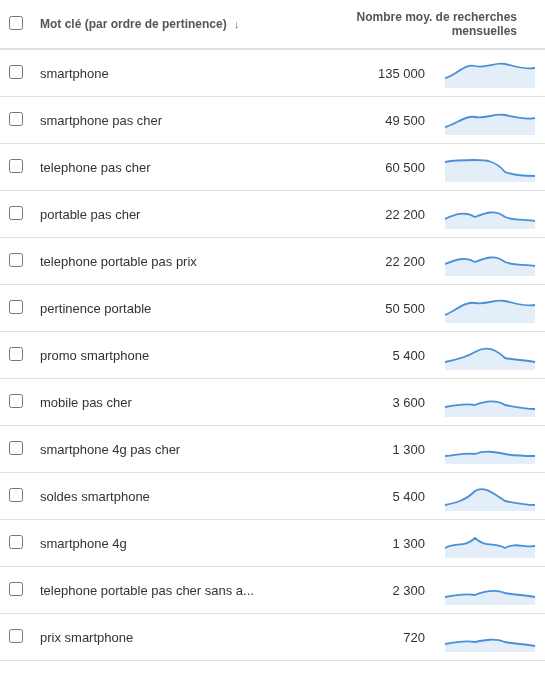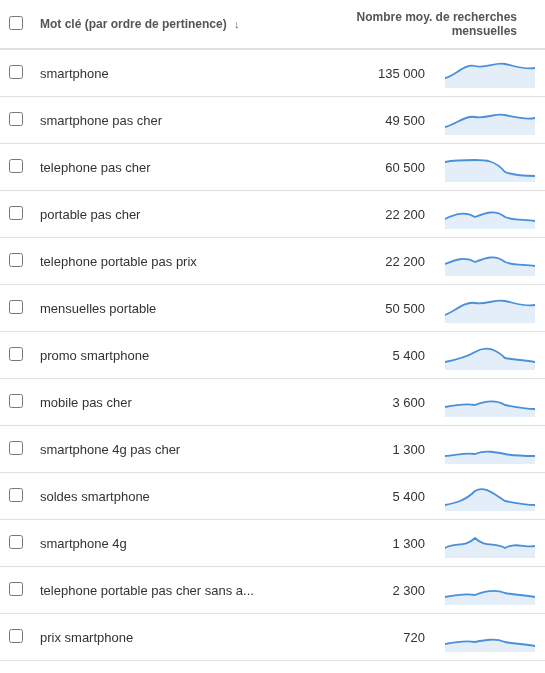--- a/index.html
+++ b/index.html
@@ -159,21 +159,21 @@
           <svg class="sparkline" width="90" height="30" viewBox="0 0 90 30">
     <path d="M0,18 C10,14 20,10 30,16 C40,12 50,8 60,16 C70,20 80,18 90,20 L90,30 L0,30 Z" fill="rgba(74,144,217,0.15)" stroke="none"></path>
     <path d="M0,18 C10,14 20,10 30,16 C40,12 50,8 60,16 C70,20 80,18 90,20" fill="none" stroke="#4a90d9" stroke-width="1.8" stroke-linecap="round" stroke-linejoin="round"></path>
   </svg>
         </td>
   </tr>
       <tr>
     <td class="checkbox-cell">
       <input type="checkbox" style="">
     </td>
-    <td class="col-keyword">mensuelles portable</td>
+    <td class="col-keyword">pertinence portable</td>
     <td class="col-volume">50 500</td>
     <td class="col-chart">
           <svg class="sparkline" width="90" height="30" viewBox="0 0 90 30">
     <path d="M0,22 C10,18 20,8 30,10 C40,12 50,6 60,8 C70,10 80,14 90,12 L90,30 L0,30 Z" fill="rgba(74,144,217,0.15)" stroke="none"></path>
     <path d="M0,22 C10,18 20,8 30,10 C40,12 50,6 60,8 C70,10 80,14 90,12" fill="none" stroke="#4a90d9" stroke-width="1.8" stroke-linecap="round" stroke-linejoin="round"></path>
   </svg>
         </td>
   </tr>
       <tr>
     <td class="checkbox-cell">

